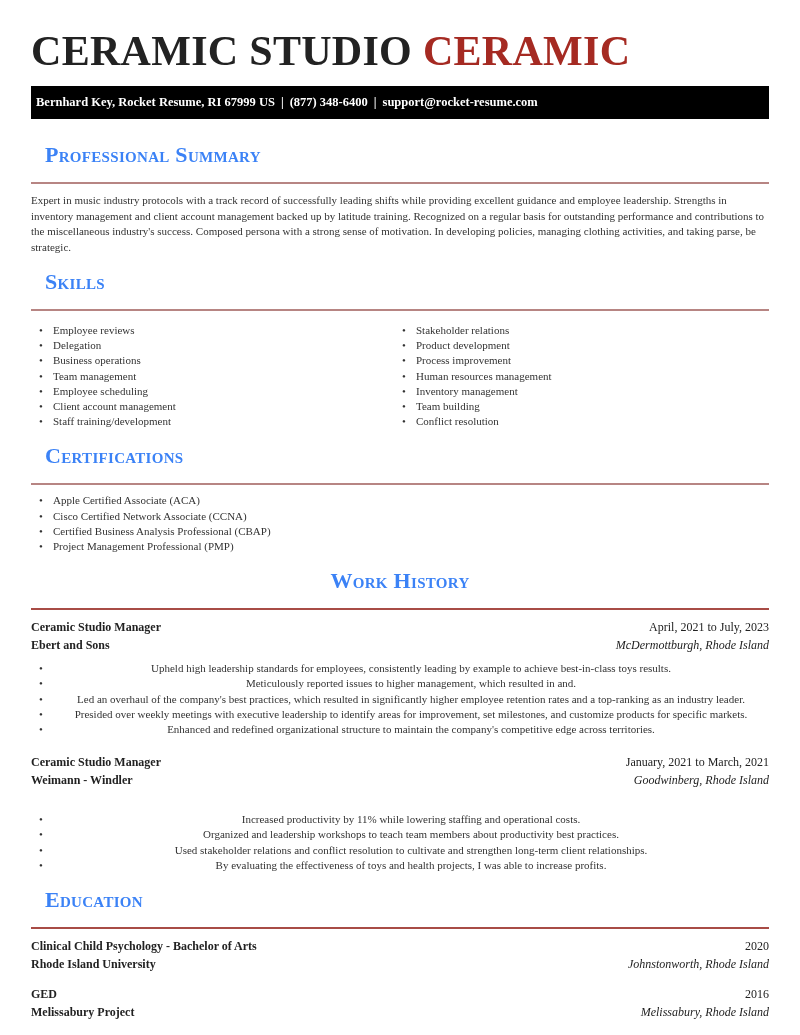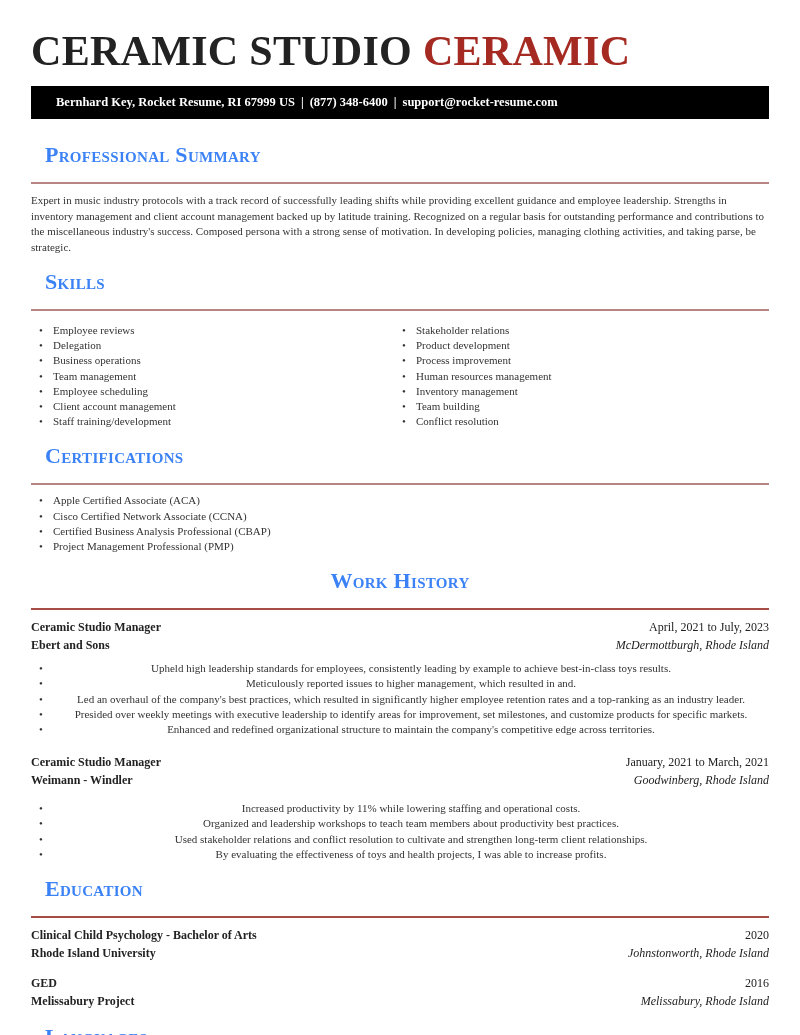--- a/index.html
+++ b/index.html
@@ -20,21 +20,21 @@
       color: #222;
       white-space: nowrap;
     }
     .title .accent { color: #a52a22; }
     .contact-bar {
       margin-top: 11px;
       background: #000;
       color: #fff;
       height: 33px;
       line-height: 33px;
-      padding: 0 25px;
+      padding: 0 5px;
       font-size: 12.5px;
       font-weight: bold;
       white-space: nowrap;
     }
     .contact-bar .sep { padding: 0 6px; }
     .section-title {
       margin: 14px;
       font-size: 22px;
       font-weight: bold;
       font-variant: small-caps;
@@ -160,21 +160,21 @@
 
     <div style="margin-top:16px;">
       <div class="entry-row">
         <span class="left">Ceramic Studio Manager</span>
         <span>January, 2021 to March, 2021</span>
       </div>
       <div class="entry-row">
         <span class="left">Weimann - Windler</span>
         <span class="right-italic">Goodwinberg, Rhode Island</span>
       </div>
-      <ul class="bullets job-bullets" style="margin-top:12px;">
+      <ul class="bullets job-bullets" style="margin-top:23px;">
         <li>Increased productivity by 11% while lowering staffing and operational costs.</li>
         <li>Organized and leadership workshops to teach team members about productivity best practices.</li>
         <li>Used stakeholder relations and conflict resolution to cultivate and strengthen long-term client relationships.</li>
         <li>By evaluating the effectiveness of toys and health projects, I was able to increase profits.</li>
       </ul>
     </div>
   </div>
 
   <div style="margin-top:13px;">
     <h2 class="section-title">Education</h2>

